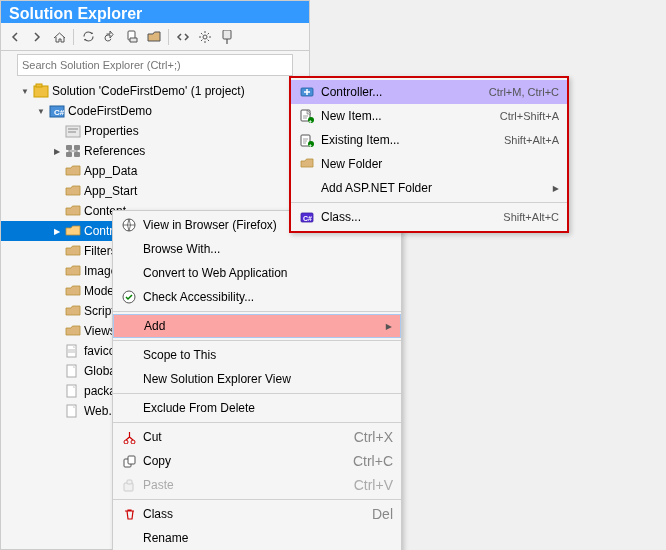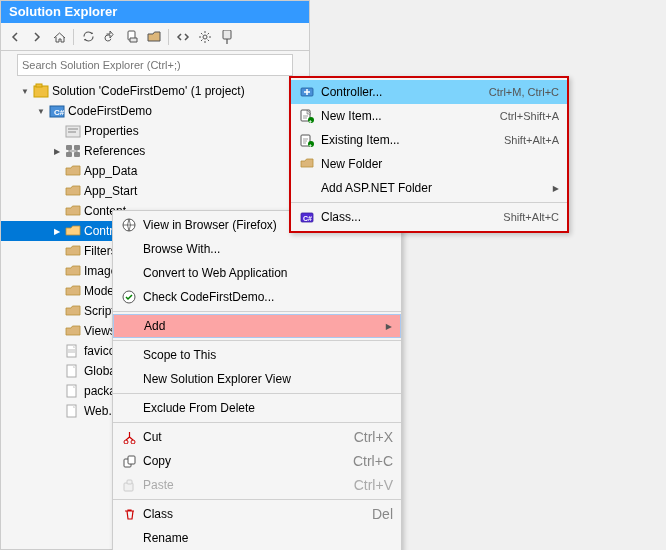--- a/index.html
+++ b/index.html
@@ -19,26 +19,26 @@
       height: 550px;
       background: #f5f5f5;
       border: 1px solid #ccc;
       position: absolute;
       left: 0; top: 0;
     }
 
     .title-bar {
       background: #3399ff;
       color: white;
-      font-size: 13px;
+      font-size: 16px;
       font-weight: 600;
       padding: 4px 8px;
       height: 22px;
       display: flex;
-      align-items: flex-end;
+      align-items: flex-start;
     }
 
     .toolbar {
       background: #f5f5f5;
       border-bottom: 1px solid #ccc;
       padding: 3px 4px;
       display: flex;
       align-items: center;
       gap: 2px;
       height: 28px;
@@ -518,21 +518,21 @@
     <span>Convert to Web Application</span>
   </div>
 
   <div class="menu-item">
     <span class="menu-icon">
       <svg width="14" height="14" viewBox="0 0 14 14">
           <circle cx="7" cy="7" r="6" stroke="#555" stroke-width="1" fill="white"></circle>
           <path d="M4 7l2 2 4-4" stroke="#008000" stroke-width="1.5" fill="none"></path>
         </svg>
     </span>
-    <span>Check CodeFirstDemo...</span>
+    <span>Check Accessibility...</span>
   </div>
 
   <div class="menu-sep"></div>
 
   <div class="menu-item add-item has-submenu">
     <span class="menu-icon"></span>
     <span>Add</span>
   </div>
 
   <div class="menu-sep"></div>
@@ -604,21 +604,21 @@
 
   <div class="menu-item">
     <span class="menu-icon"></span>
     <span>Rename</span>
   </div>
 
 </div>
 
 <div class="submenu">
 
-  <div class="menu-item" style="background:#7dd3fc">
+  <div class="menu-item" style="background:#c4b5fd">
     <span class="menu-icon">
       <svg width="14" height="14" viewBox="0 0 14 14">
           <rect x="1" y="3" width="12" height="8" rx="1" fill="#4a90d9" stroke="#2060a0" stroke-width="0.8"></rect>
           <path d="M4 7h6M7 4v6" stroke="white" stroke-width="1.5"></path>
         </svg>
     </span>
     <span>Controller...</span>
     <span class="ctrl-shortcut">Ctrl+M, Ctrl+C</span>
   </div>
 

